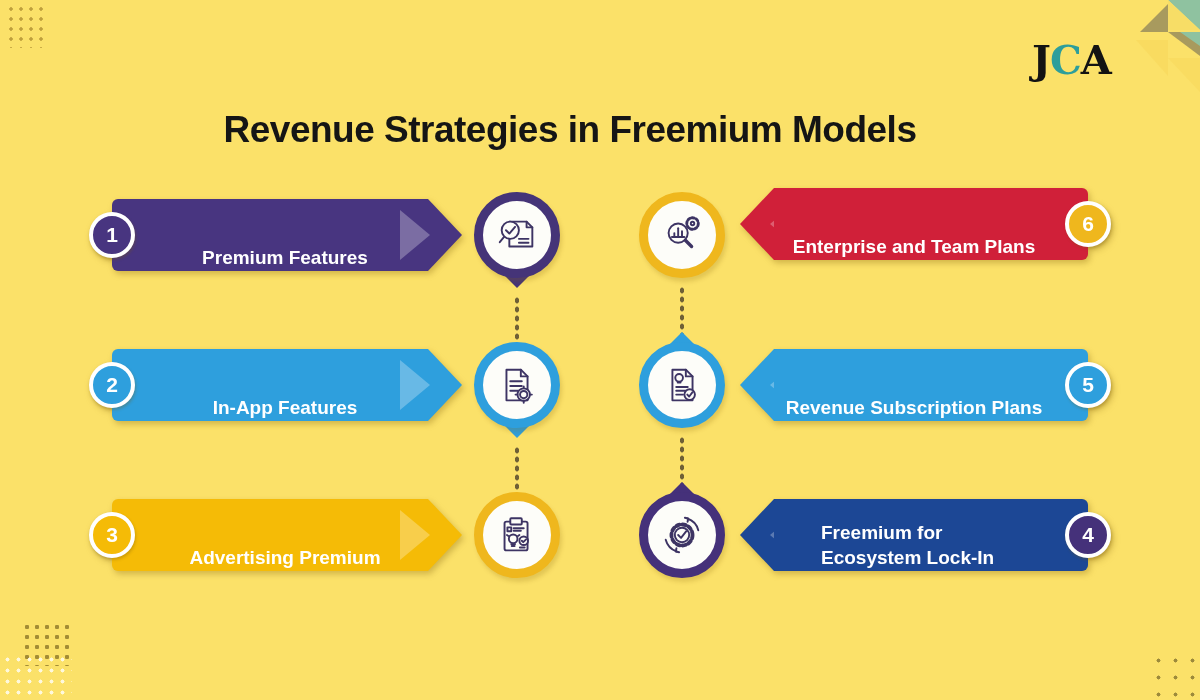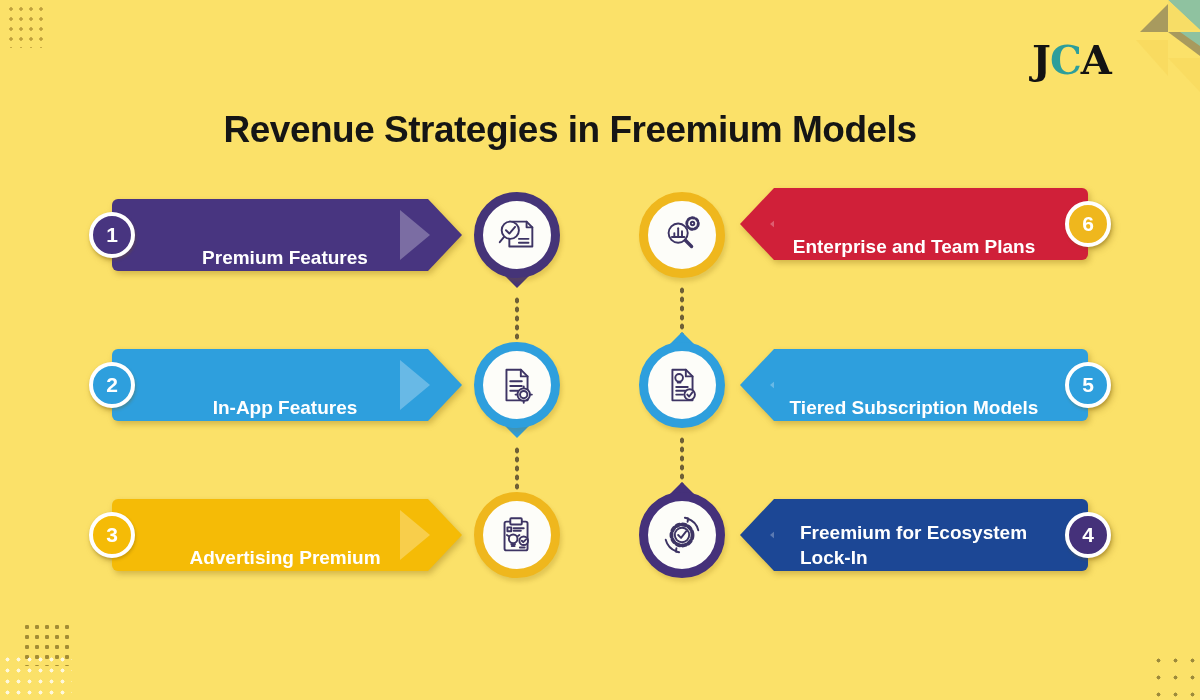--- a/index.html
+++ b/index.html
@@ -29,21 +29,21 @@
   .banner-left  .bbody{left:0;width:316px;border-radius:6px 0 0 6px;padding-left:30px;box-sizing:border-box;}
   .banner-right .bbody{left:34px;width:314px;border-radius:0 6px 6px 0;padding-right:34px;box-sizing:border-box;}
   .ahead{position:absolute;top:0;width:0;height:0;border-top:36px solid transparent;border-bottom:36px solid transparent;}
   .banner-left  .ahead{left:316px;border-left:34px solid var(--col);}
   .banner-right .ahead{left:0;border-right:34px solid var(--col);}
   .chev{position:absolute;top:11px;width:0;height:0;border-top:25px solid transparent;border-bottom:25px solid transparent;}
   .banner-left  .chev{left:288px;border-left:30px solid rgba(255,255,255,.28);}
   .banner-right .chev{left:30px;border-right:30px solid rgba(255,255,255,.28);}
   .blabel{color:#fff;font-size:19px;font-weight:bold;line-height:1.35;text-align:center;}
   .align-left .bbody{justify-content:flex-start;padding-left:26px;padding-right:40px;}
-  .align-left .blabel{text-align:left;}
+  .align-left .blabel{text-align:left;margin-left:21px;}
   .numc{position:absolute;top:50%;transform:translateY(-50%);width:38px;height:38px;border-radius:50%;
         background:var(--circle,var(--col));border:4px solid #fff;color:#fff;font-size:21px;font-weight:bold;
         display:flex;align-items:center;justify-content:center;box-shadow:1px 2px 3px rgba(120,90,10,.3);}
   .banner-left .numc{left:-23px;}
   .banner-right .numc{right:-23px;}
 
   
   .pin{position:absolute;width:86px;height:86px;}
   .pin .tail{position:absolute;left:50%;width:24px;height:24px;background:var(--ring);
              transform:translateX(-50%) rotate(45deg);}
@@ -168,21 +168,21 @@
         <line x1="22.5" y1="34" x2="24.5" y2="34"></line>
           <line x1="37.5" y1="34" x2="39.5" y2="34"></line>
       </svg>
     </span>
   </div>
 
   <div class="banner banner-right t-blue" style="top:349px;">
     <div class="ahead"></div>
     <div class="chev"></div>
     <div class="bbody">
-      <span class="blabel">Tiered Subscription Models</span>
+      <span class="blabel">Revenue Subscription Plans</span>
     </div>
     <div class="numc">5</div>
   </div>
 
   <div class="pin t-blue tail-up" style="left:639px;top:342px;">
     <span class="tail"></span>
     <span class="pin-circle">
       <svg viewBox="0 0 48 48" class="ic">
         <path d="M14 8 h14 l7 7 v25 h-21 z"></path>
           <path d="M28 8 v7 h7"></path>

